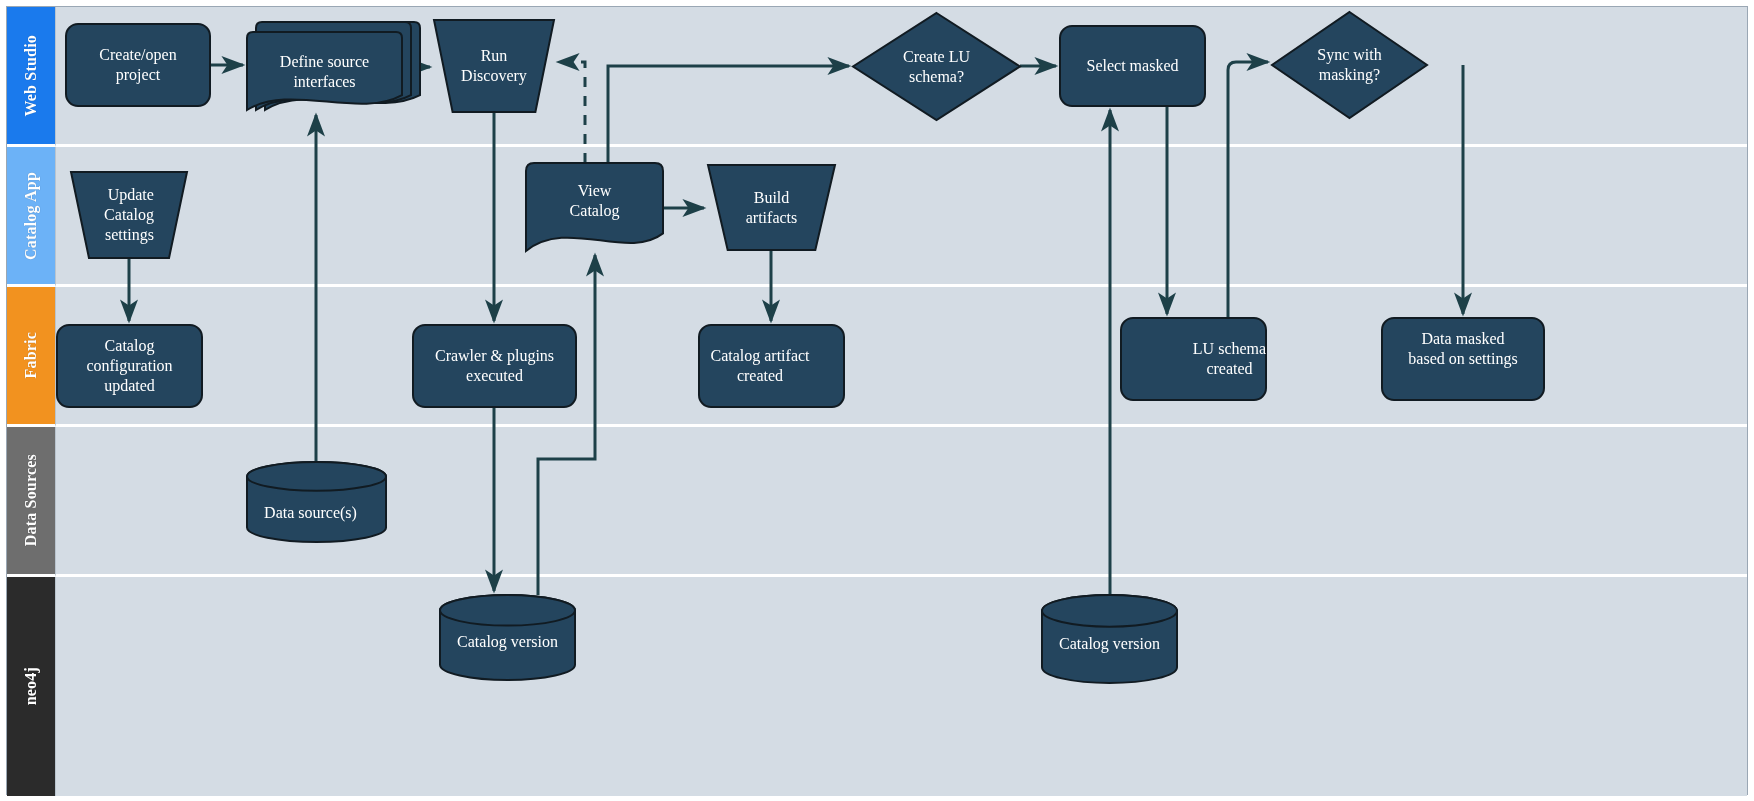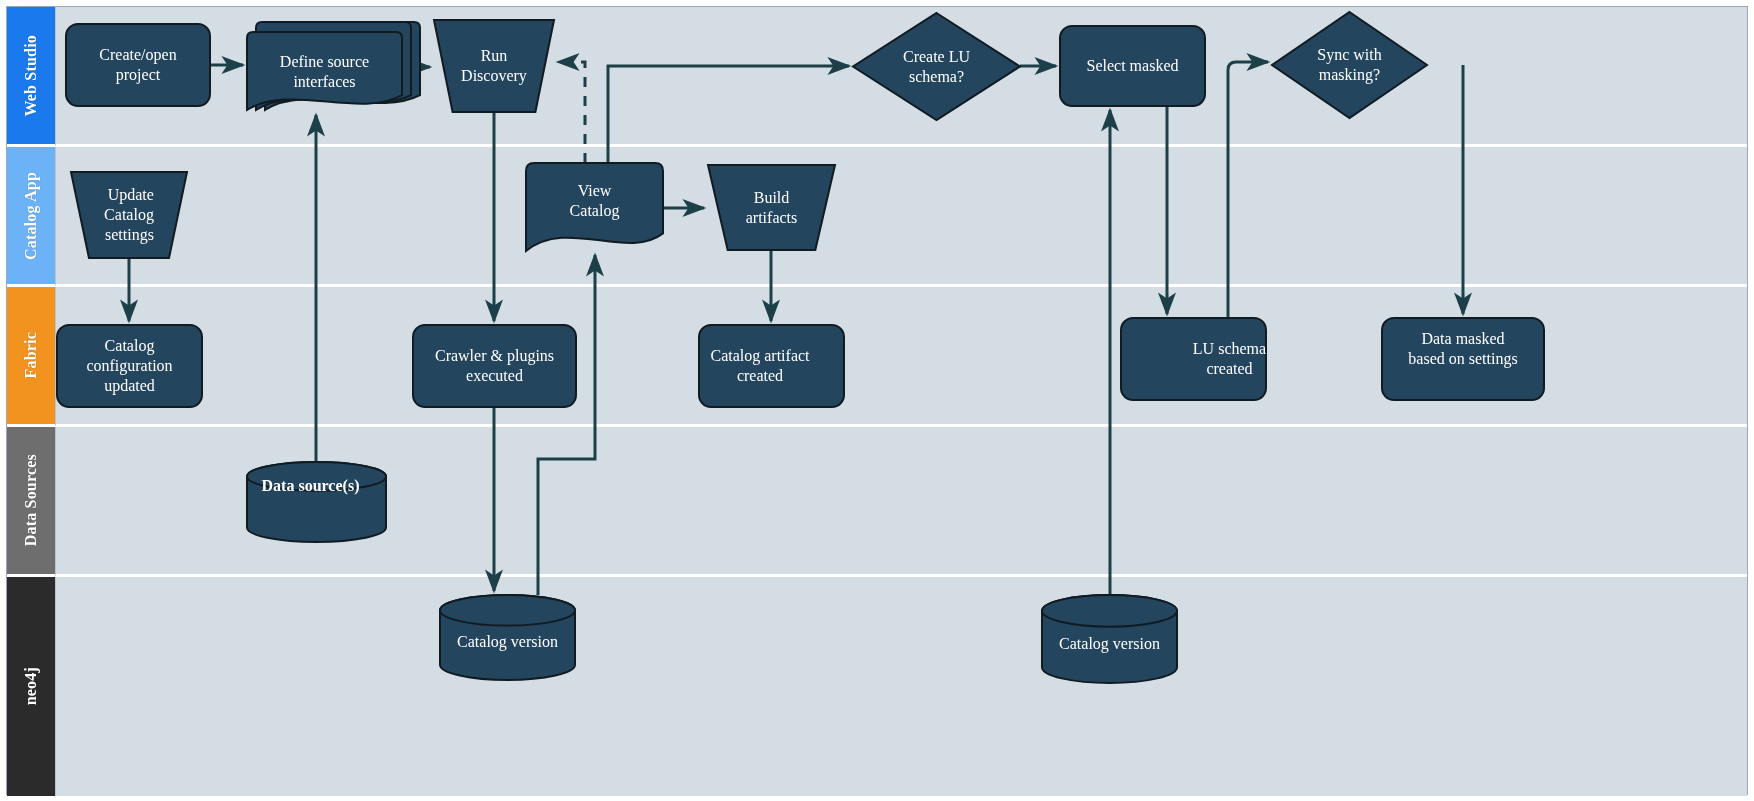--- a/index.html
+++ b/index.html
@@ -267,21 +267,21 @@
 configuration
 updated</div>
       <div class="node-label" style="left: 413px; top: 325px; width: 163px; height: 82px;">Crawler &amp; plugins
 executed</div>
       <div class="node-label" style="left: 699px; top: 325px; width: 122px; height: 82px;">Catalog artifact
 created</div>
       <div class="node-label" style="left: 1121px; top: 318px; width: 145px; height: 82px; margin-left: 36px;">LU schema
 created</div>
       <div class="node-label" style="left: 1382px; top: 318px; width: 162px; height: 62px;">Data masked
 based on settings</div>
-      <div class="node-label" style="left: 247px; top: 450px; width: 127px; height: 71.36px; font-weight: bold;">Data source(s)</div>
+      <div class="node-label" style="left: 247px; top: 477px; width: 127px; height: 71.36px;">Data source(s)</div>
       <div class="node-label" style="left: 440px; top: 604.18px; width: 135px; height: 75.82px;">Catalog version</div>
       <div class="node-label" style="left: 1042px; top: 604.504px; width: 135px; height: 78.496px;">Catalog version</div>
     </div>
   <div id="node-hit-layer">
       <div class="node-hit" style="left: 66px; top: 24px; width: 144px; height: 82px;"></div>
       <div class="node-hit" style="left: 247px; top: 22px; width: 155px; height: 88px;"></div>
       <div class="node-hit" style="left: 434px; top: 20px; width: 120px; height: 92px;"></div>
       <div class="node-hit" style="left: 853px; top: 13px; width: 167px; height: 107px;"></div>
       <div class="node-hit" style="left: 1060px; top: 26px; width: 145px; height: 80px;"></div>
       <div class="node-hit" style="left: 1272px; top: 12px; width: 155px; height: 106px;"></div>

